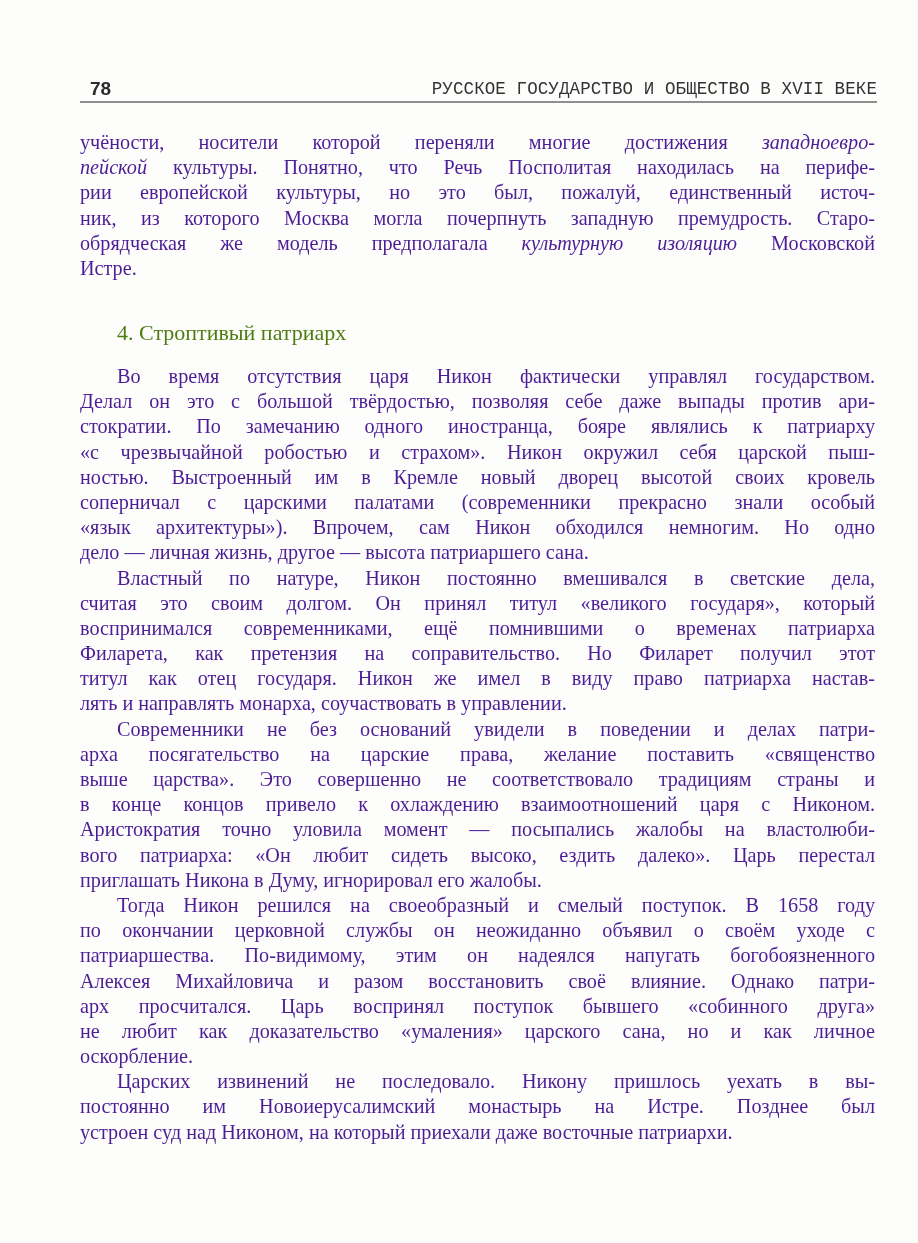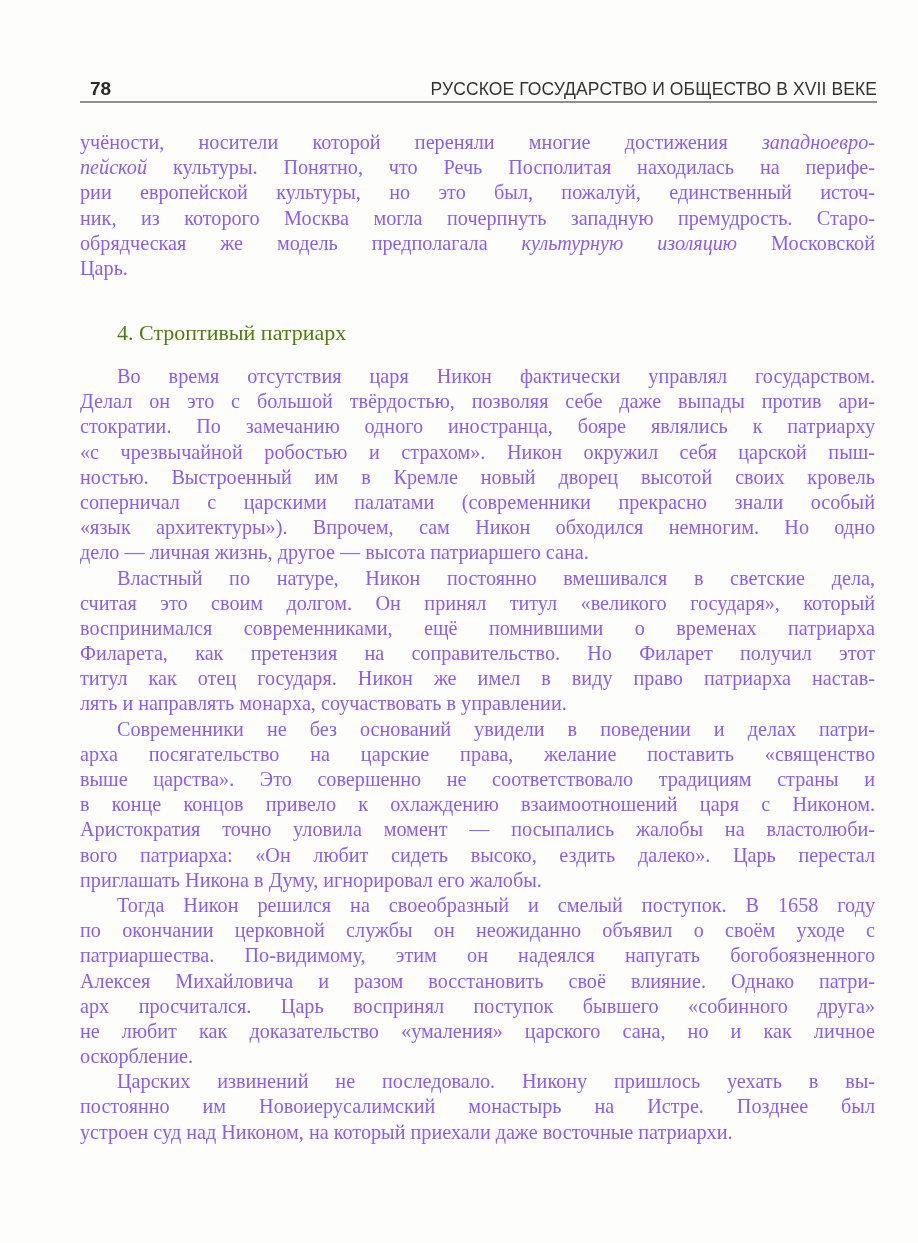--- a/index.html
+++ b/index.html
@@ -9,28 +9,28 @@
     }
     .header {
       position: absolute; left: 80px; top: 78px; width: 797px; height: 26px;
     }
     .page-num {
       position: absolute; left: 0; top: 0;
       font-family: "Liberation Sans", "DejaVu Sans", sans-serif; font-weight: bold; font-size: 19px; color: #2b2b2b; margin-left: 10px;
     }
     .running-head {
       position: absolute; right: 0; top: 1px;
-      font-family: Liberation Sans, sans-serif; font-size: 17.5px; color: #333; letter-spacing: 0.1px;
+      font-family: Liberation Mono, monospace; font-size: 17.5px; color: #333; letter-spacing: 0.1px;
     }
     .header-rule {
       position: absolute; left: 80px; top: 101px; width: 797px; height: 0; border-top: 2px solid #8f8f8f;
     }
     .text {
       position: absolute; left: 80px; width: 795px;
-      font-family: "Liberation Serif", "DejaVu Serif", serif; font-size: 20.2px; color: #8b5cf6;
+      font-family: "Liberation Serif", "DejaVu Serif", serif; font-size: 20.2px; color: #4c1d95;
     }
     .line {
       display: block; height: 25.2px; line-height: 25.2px; white-space: nowrap;
       text-align: justify; text-align-last: justify;
     }
     .line.last { text-align-last: left; }
     .line.indent { padding-left: 37px; }
     i { font-style: italic; }
     .heading {
       position: absolute; left: 117px; top: 320px;
@@ -45,21 +45,21 @@
   <span class="running-head">РУССКОЕ ГОСУДАРСТВО И ОБЩЕСТВО В XVII ВЕКЕ</span>
 </div>
 <div class="header-rule"></div>
 
 <div class="text" style="top:130px;" id="intro">
     <span class="line">учёности, носители которой переняли многие достижения <i>западноевро-</i></span>
     <span class="line"><i>пейской</i> культуры. Понятно, что Речь Посполитая находилась на перифе-</span>
     <span class="line">рии европейской культуры, но это был, пожалуй, единственный источ-</span>
     <span class="line">ник, из которого Москва могла почерпнуть западную премудрость. Старо-</span>
     <span class="line">обрядческая же модель предполагала <i>культурную изоляцию</i> Московской</span>
-    <span class="line last">Царь.</span>
+    <span class="line last">Истре.</span>
   </div>
 
 <div class="heading">4. Строптивый патриарх</div>
 
 <div class="text" style="top:364px;" id="body">
     <div>
       <span class="line indent">Во время отсутствия царя Никон фактически управлял государством.</span>
       <span class="line">Делал он это с большой твёрдостью, позволяя себе даже выпады против ари-</span>
       <span class="line">стократии. По замечанию одного иностранца, бояре являлись к патриарху</span>
       <span class="line">«с чрезвычайной робостью и страхом». Никон окружил себя царской пыш-</span>

